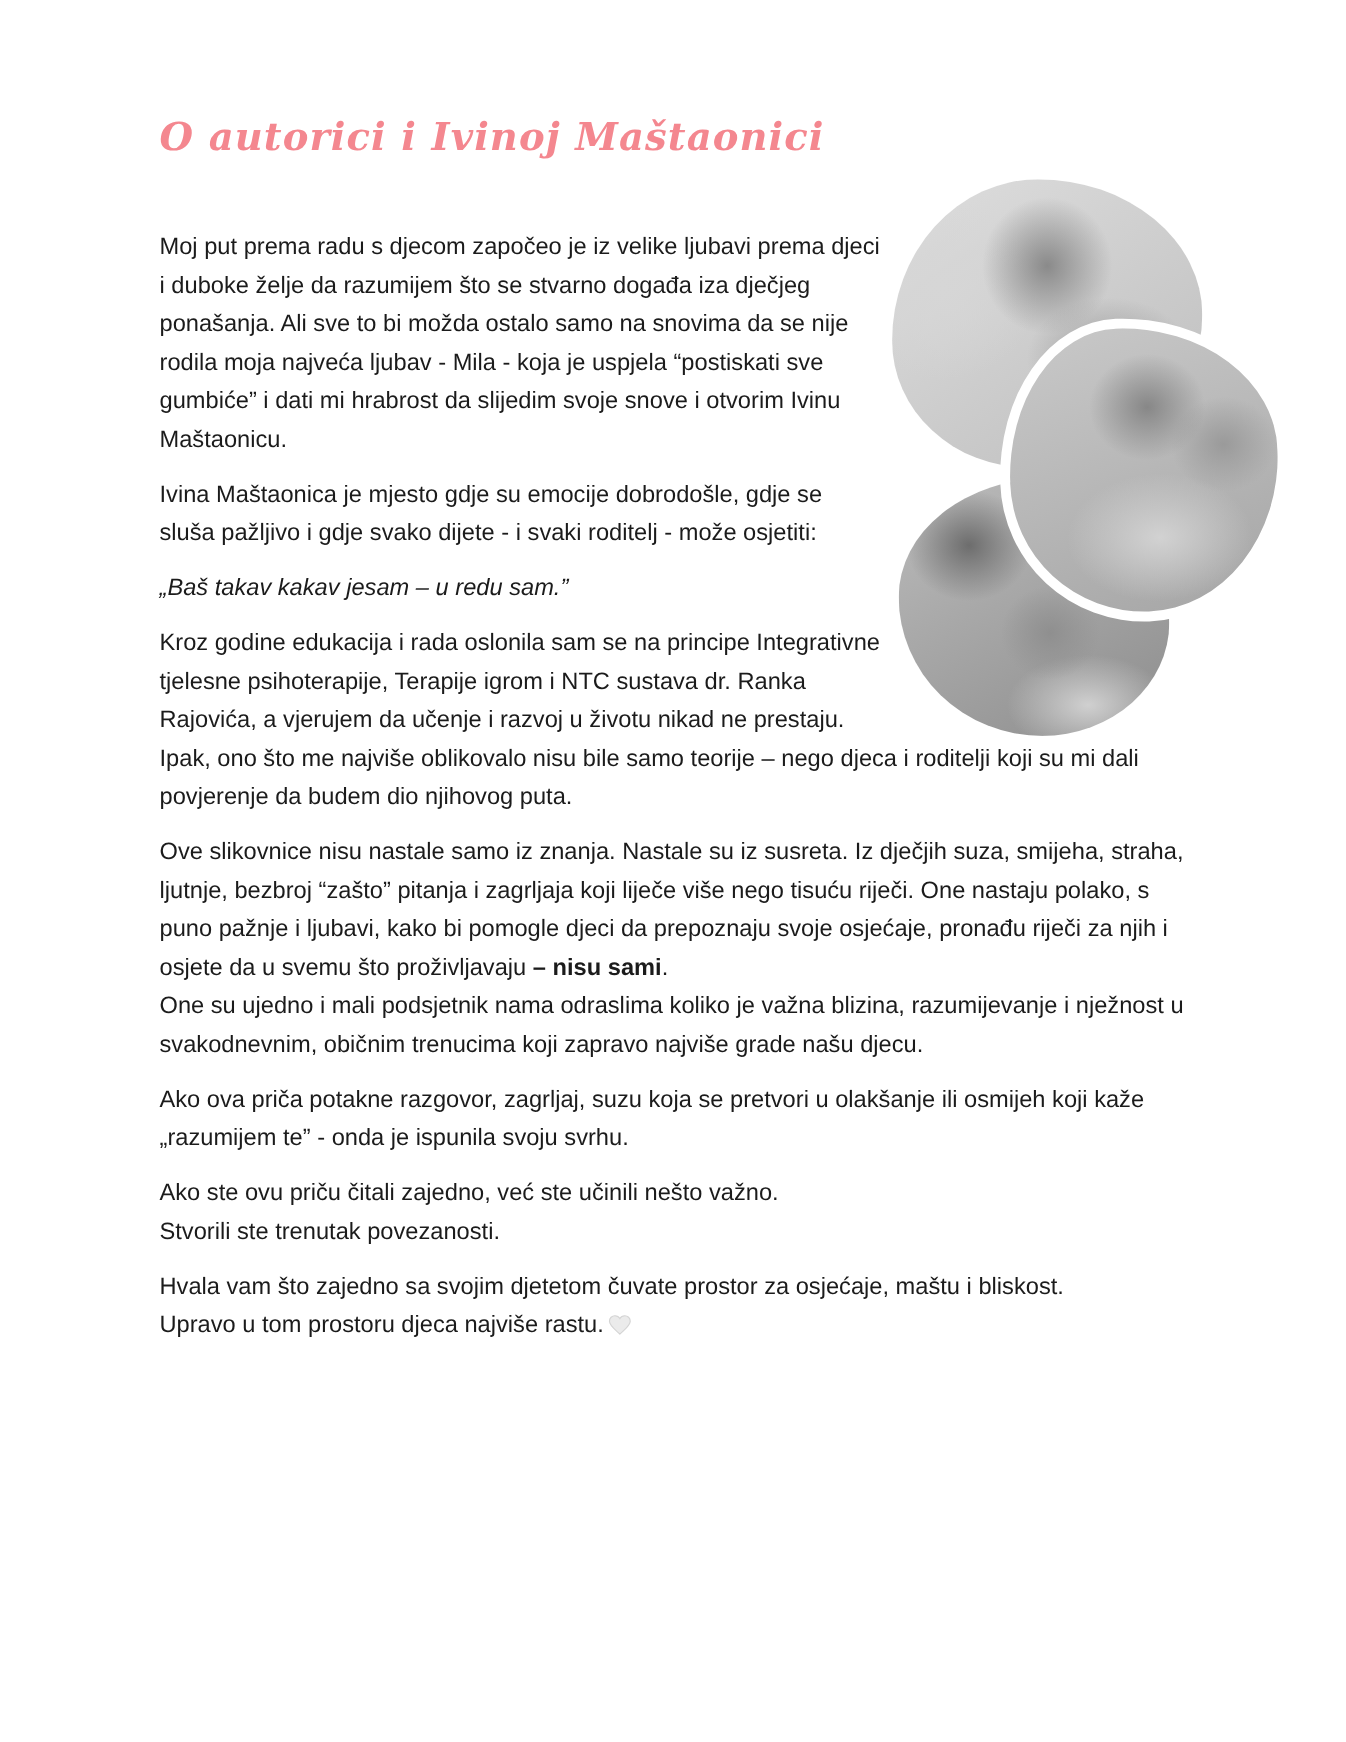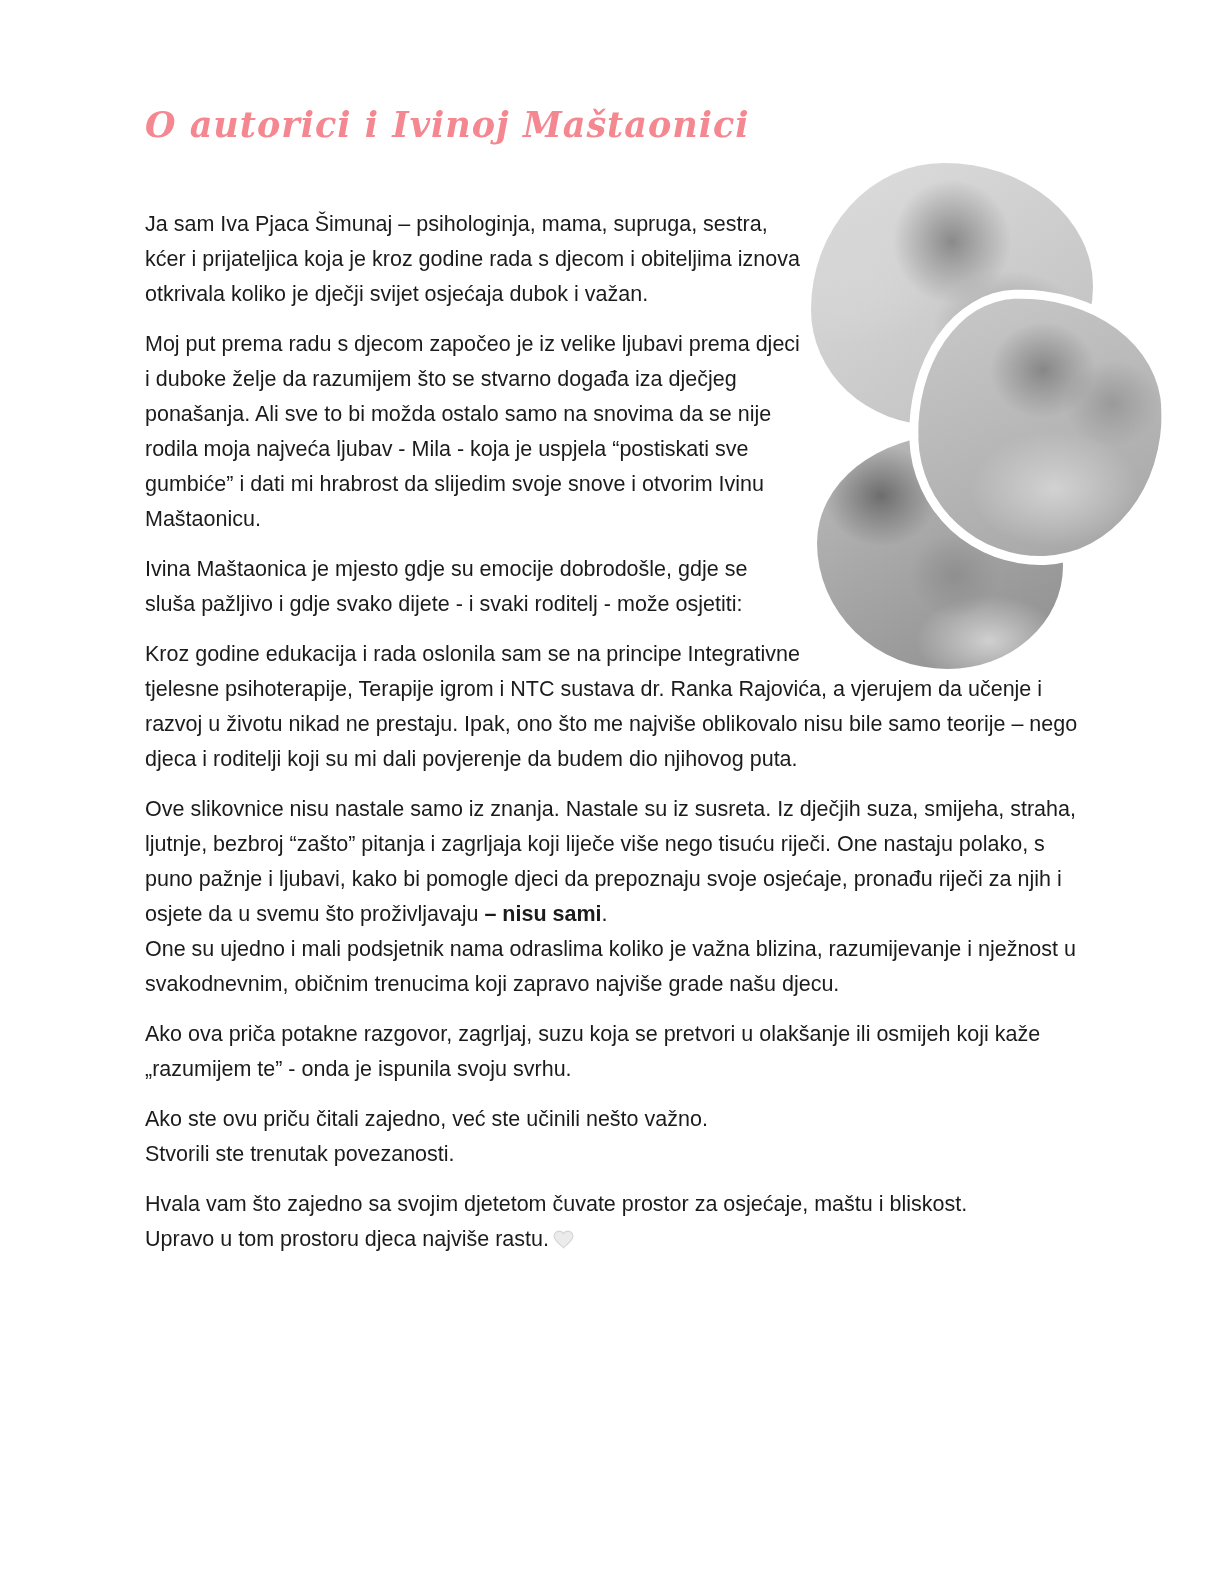--- a/index.html
+++ b/index.html
@@ -120,27 +120,27 @@
     <h1 class="heading">O autorici i Ivinoj Maštaonici</h1>
 
     <div class="collage">
       <div class="collage-art">
         <div class="photo photo-1"></div>
         <div class="photo photo-2"></div>
         <div class="photo photo-3"></div>
       </div>
     </div>
 
-    <p>Ja sam Iva Pjaca Šimunaj – psihologinja, mama, supruga, sestra, kćer i prijateljica koja je kroz godine rada s djecom i obiteljima iznova otkrivala koliko je dječji svijet osjećaja dubok i važan.</p>
 
 
     <p>Moj put prema radu s djecom započeo je iz velike ljubavi prema djeci i duboke želje da razumijem što se stvarno događa iza dječjeg ponašanja. Ali sve to bi možda ostalo samo na snovima da se nije rodila moja najveća ljubav - Mila - koja je uspjela “postiskati sve gumbiće” i dati mi hrabrost da slijedim svoje snove i otvorim Ivinu Maštaonicu.</p>
 
     <p>Ivina Maštaonica je mjesto gdje su emocije dobrodošle, gdje se sluša pažljivo i gdje svako dijete - i svaki roditelj - može osjetiti:</p>
 
+    <p class="quote">„Baš takav kakav jesam – u redu sam.”</p>
 
     <p>Kroz godine edukacija i rada oslonila sam se na principe Integrativne tjelesne psihoterapije, Terapije igrom i NTC sustava dr. Ranka Rajovića, a vjerujem da učenje i razvoj u životu nikad ne prestaju. Ipak, ono što me najviše oblikovalo nisu bile samo teorije – nego djeca i roditelji koji su mi dali povjerenje da budem dio njihovog puta.</p>
 
     <p><span>Ove slikovnice nisu nastale samo iz znanja. Nastale su iz susreta. Iz dječjih suza, smijeha, straha, ljutnje, bezbroj “zašto” pitanja i zagrljaja koji liječe više nego tisuću riječi. One nastaju polako, s puno pažnje i ljubavi, kako bi pomogle djeci da prepoznaju svoje osjećaje, pronađu riječi za njih i osjete da u svemu što proživljavaju </span><strong>– nisu sami</strong><span>.</span><br>
     <span>One su ujedno i mali podsjetnik nama odraslima koliko je važna blizina, razumijevanje i nježnost u svakodnevnim, običnim trenucima koji zapravo najviše grade našu djecu.</span></p>
 
     <p>Ako ova priča potakne razgovor, zagrljaj, suzu koja se pretvori u olakšanje ili osmijeh koji kaže „razumijem te” - onda je ispunila svoju svrhu.</p>
 
     <p><span>Ako ste ovu priču čitali zajedno, već ste učinili nešto važno.</span><br>
     <span>Stvorili ste trenutak povezanosti.</span></p>

